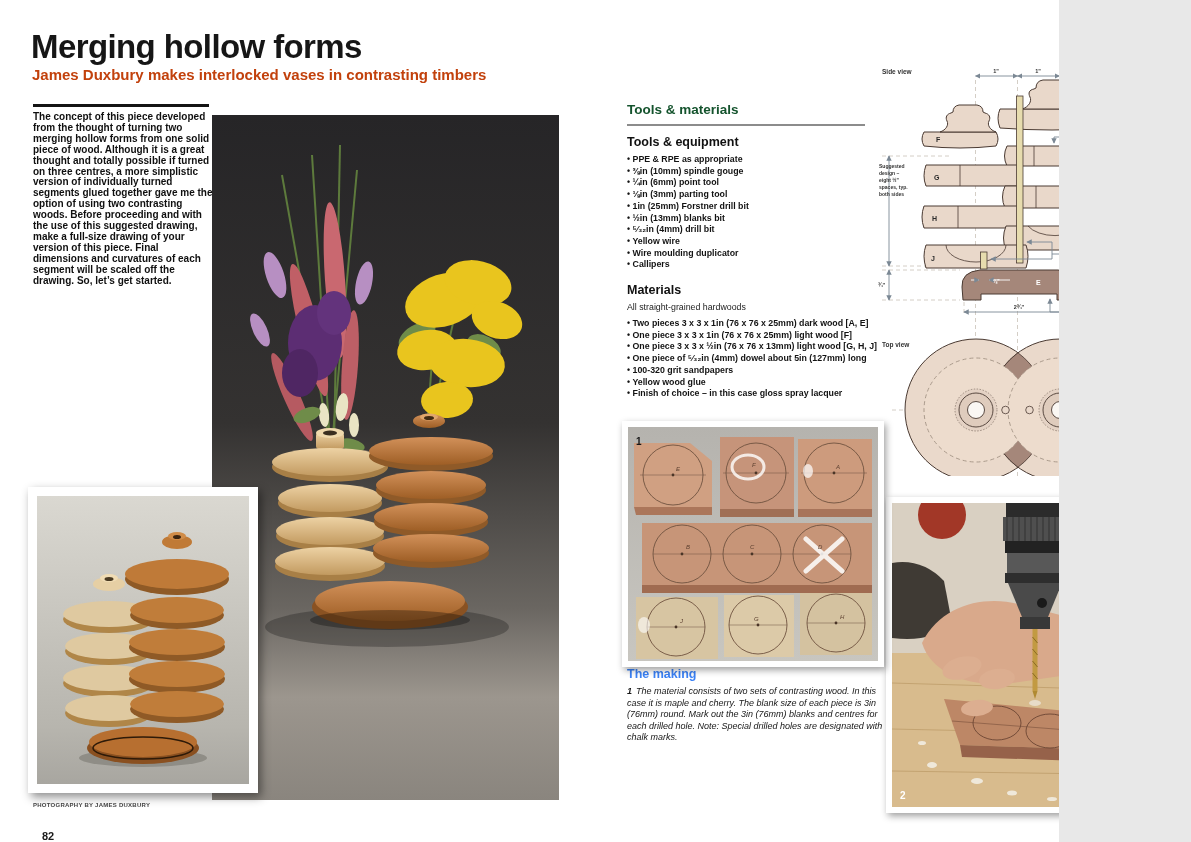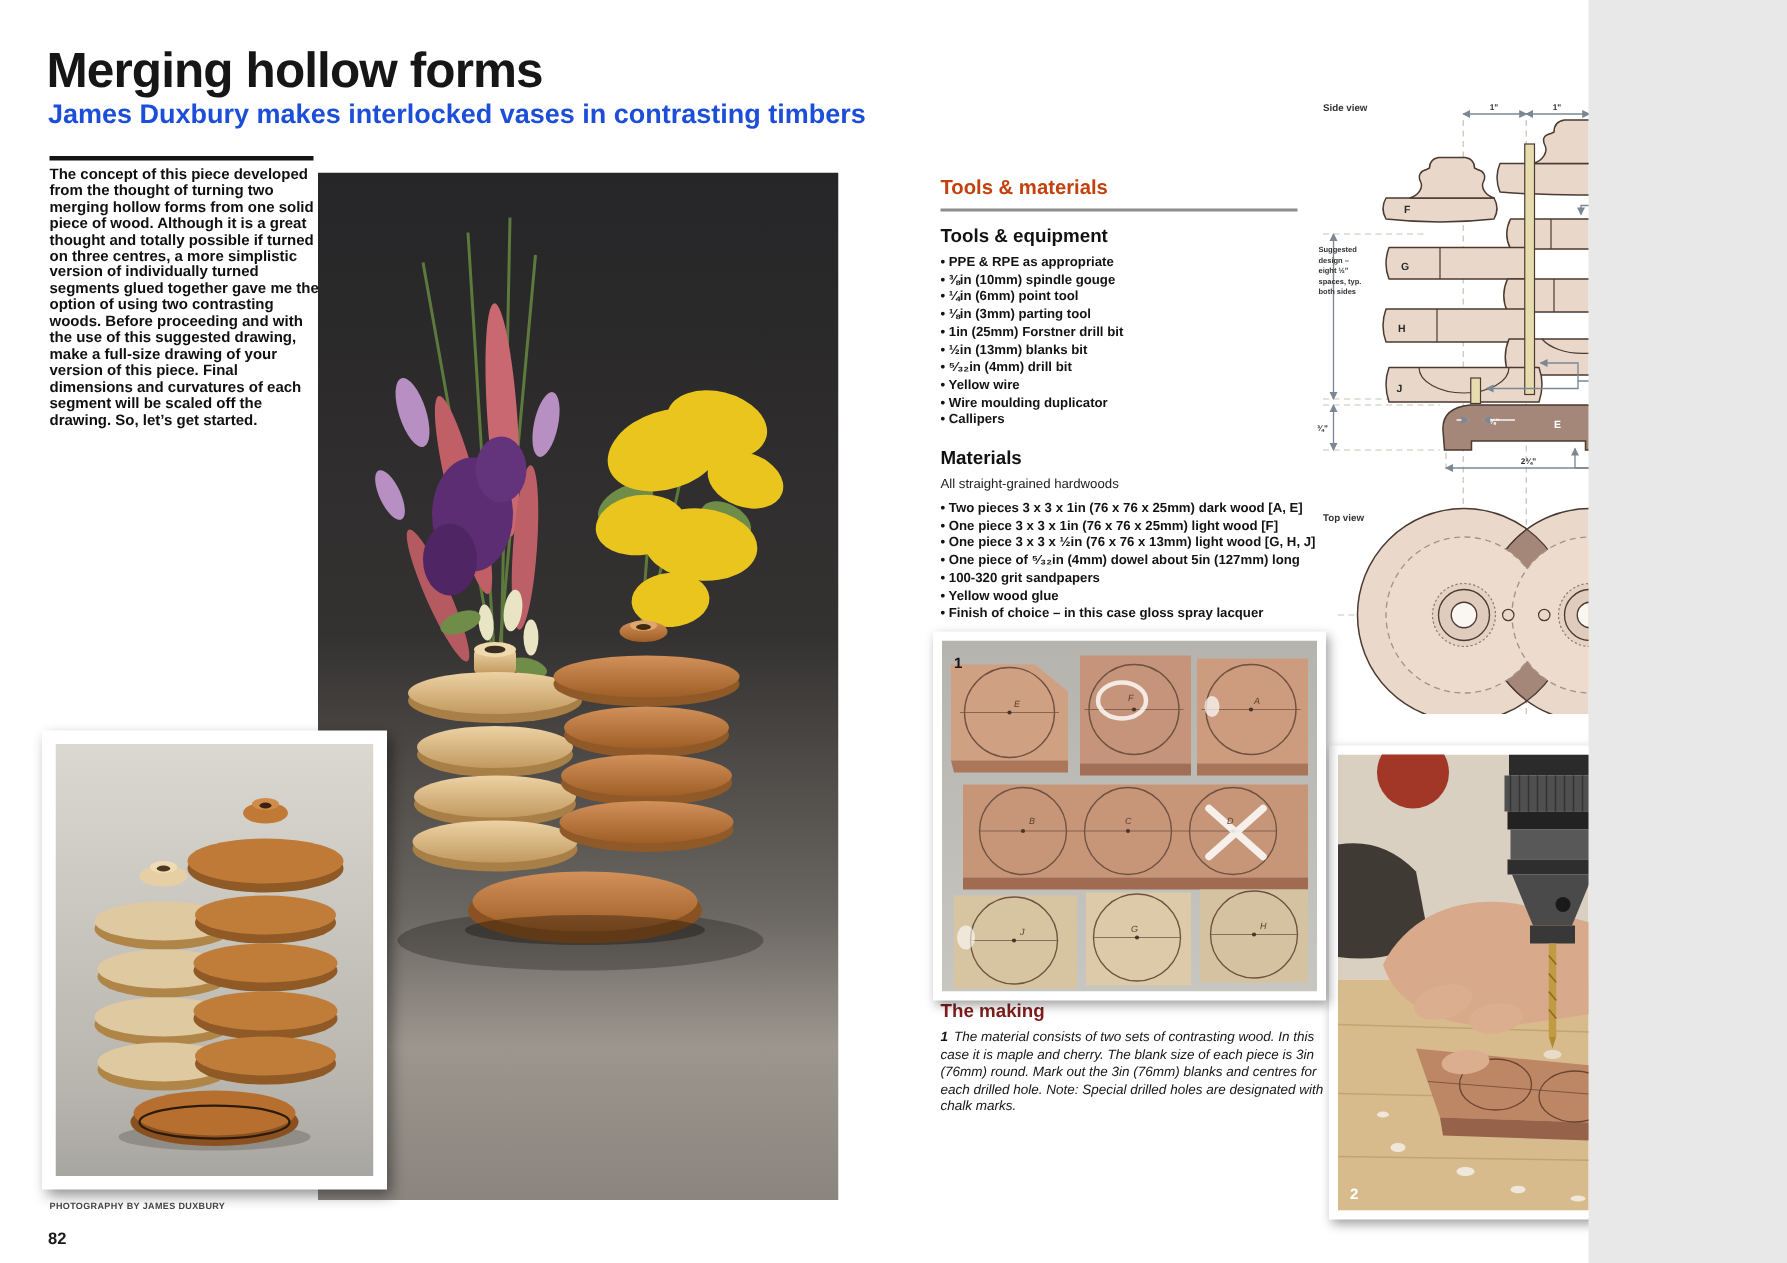--- a/index.html
+++ b/index.html
@@ -1,56 +1,56 @@
 <!DOCTYPE html>
 <html><head>
 <meta charset="utf-8">
 <style>
   html,body{margin:0;padding:0;background:#e8e8e8;}
   .spread{position:relative;width:1059px;height:842px;background:#ffffff;overflow:hidden;
           font-family:"Liberation Sans",sans-serif;color:#111;}
   .spread *{box-sizing:border-box;}
   h1.title{position:absolute;left:31px;top:28px;margin:0;font-size:33px;font-weight:bold;
            letter-spacing:-0.6px;color:#161616;}
-  p.standfirst{position:absolute;left:32px;top:66px;margin:0;font-size:18px;font-weight:bold;
-               color:#1d4ed8;}
+  p.standfirst{position:absolute;left:32px;top:66px;margin:0;font-size:15px;font-weight:bold;
+               color:#c2410c;}
   .intro-rule{position:absolute;left:33px;top:104px;width:176px;height:3px;background:#141414;}
   p.intro{position:absolute;left:33px;top:112px;width:181px;margin:0;font-size:10px;
           font-weight:bold;line-height:10.9px;color:#101010;}
   .main-photo{position:absolute;left:212px;top:115px;width:347px;height:685px;z-index:1;}
   .main-photo svg{display:block;}
   .small-photo{position:absolute;left:28px;top:487px;width:230px;height:306px;background:#fff;
                padding:9px;box-shadow:3px 4px 9px rgba(0,0,0,0.45);z-index:4;}
   .small-photo svg{display:block;}
   p.credit{position:absolute;left:33px;top:802px;margin:0;font-size:6px;font-weight:bold;
            letter-spacing:0.25px;color:#454545;}
-  .folio{position:absolute;top:818px;margin:2px;font-size:11px;font-weight:bold;color:#1a1a1a;}
+  .folio{position:absolute;top:818px;margin:12px;font-size:11px;font-weight:bold;color:#1a1a1a;}
   .folio-left{left:30px;}
   .folio-right{left:1155px;width:24px;text-align:left;}
 
   .panel{position:absolute;left:627px;top:101px;width:252px;}
-  .panel h2{margin:16px 0 9px 0;font-size:13.5px;font-weight:bold;width:238px;
-            border-bottom:2px solid #8c8c8c;padding-bottom:7px;color:#c2410c;}
+  .panel h2{margin:1px 0 9px 0;font-size:13.5px;font-weight:bold;width:238px;
+            border-bottom:2px solid #8c8c8c;padding-bottom:7px;color:#14532d;}
   .panel h3{margin:0 0 5px 0;font-size:12.5px;font-weight:bold;color:#111;}
   .panel ul{margin:0 0 12px 0;padding:0;list-style:none;}
   .panel li{font-size:8.8px;font-weight:bold;line-height:11.7px;color:#131313;}
   .panel li::before{content:"• ";}
   .panel p.note{margin:0 0 5px 0;font-size:8.8px;line-height:11px;color:#222;}
 
   .drawing{position:absolute;left:876px;top:56px;width:314px;height:420px;z-index:1;}
   .drawing svg{display:block;font-family:"Liberation Sans",sans-serif;}
 
   .photo-frame{position:absolute;background:#fff;padding:6px;
                box-shadow:2px 3px 7px rgba(0,0,0,0.38);}
   .photo1{left:622px;top:421px;z-index:3;}
   .photo2{left:886px;top:497px;z-index:2;}
   .photo-frame svg{display:block;}
 
   .making{position:absolute;left:627px;top:667px;width:260px;z-index:1;}
-  .making h3{margin:0 0 5px 0;font-size:12.5px;font-weight:bold;color:#7f1d1d;}
+  .making h3{margin:0 0 5px 0;font-size:12.5px;font-weight:bold;color:#3b82f6;}
   .making p{margin:0 0 11px 0;font-size:9px;line-height:11.5px;color:#161616;font-style:italic;}
   .making b{margin-right:4px;}
 
   .next-arrow{position:absolute;left:1155px;top:797px;width:0;height:0;
               border-top:5px solid transparent;border-bottom:5px solid transparent;
               border-left:10px solid #5f6e78;z-index:5;}
 </style>
 </head>
 <body>
 

